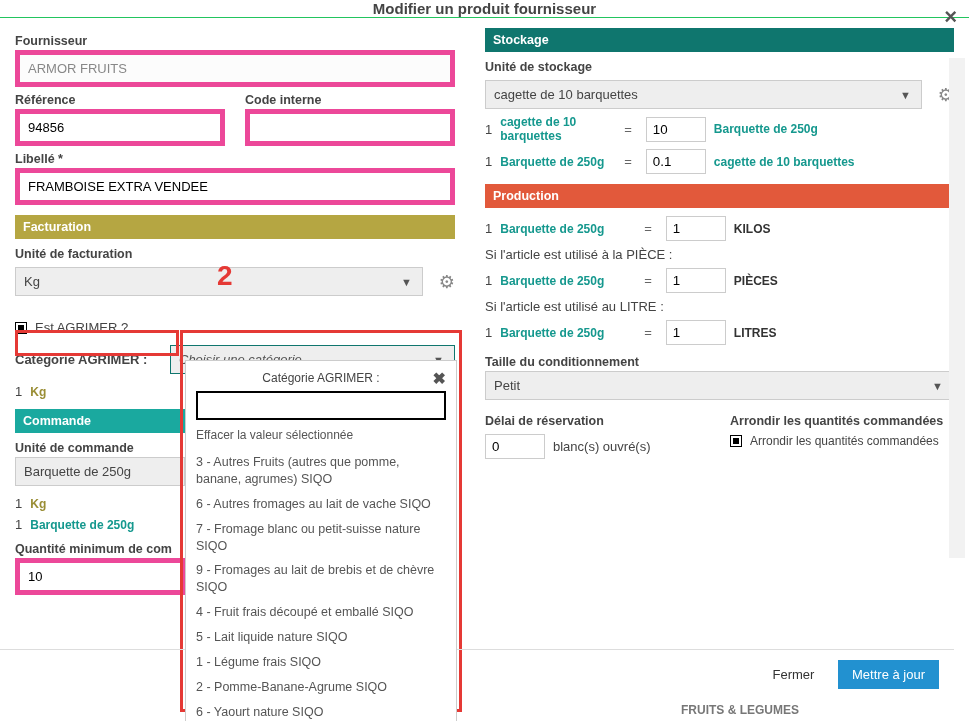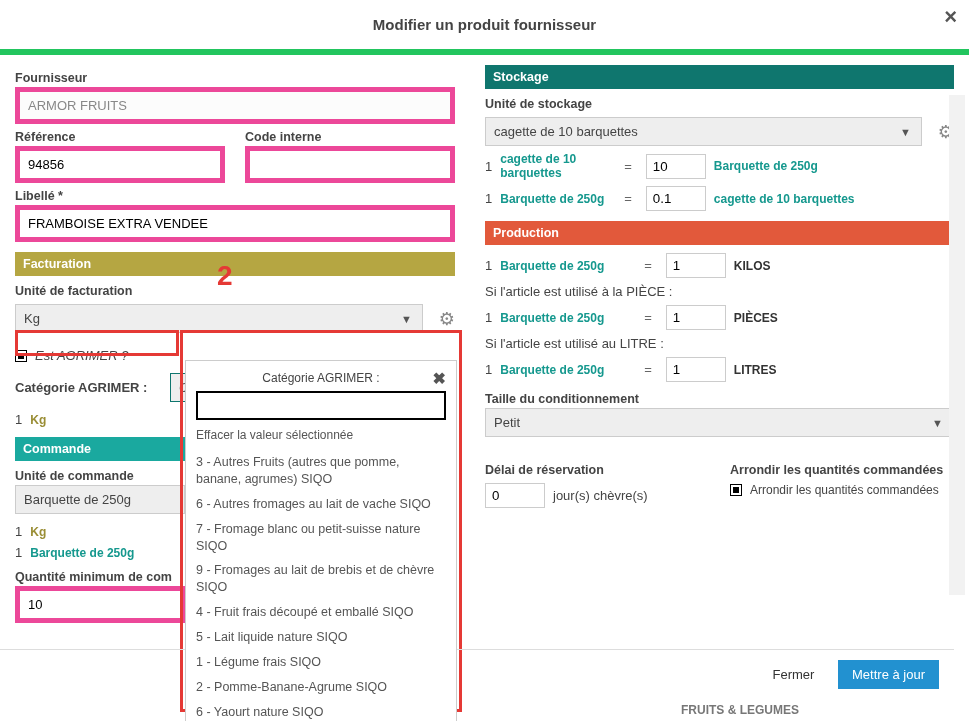--- a/index.html
+++ b/index.html
@@ -1,18 +1,18 @@
 <!DOCTYPE html>
 <html><head>
 <meta charset="utf-8">
 <style>
 * { box-sizing: border-box; font-family: Arial, Helvetica, sans-serif; }
 body { margin: 0; background: #fff; font-size: 13px; color: #444; }
 .modal { width: 969px; height: 721px; position: relative; background: #fff; }
-.modal-header { display: flex; align-items: center; justify-content: center; padding: 16px 10px; border-bottom: 6px solid #22c55e; position: relative; text-align: right; }
+.modal-header { display: flex; align-items: center; justify-content: center; padding: 0 10px; border-bottom: 1px solid #22c55e; position: relative; text-align: right; }
 .modal-header h3 { margin: 0; font-size: 15px; font-weight: bold; }
 .close-x { position: absolute; right: 12px; top: 4px; font-size: 22px; font-weight: bold; cursor: pointer; color: #555; }
 .body { display: flex; padding: 10px 15px 0 15px; gap: 30px; height: 600px; position: relative; justify-content: center; }
 .col { flex: 1; }
 .label { font-weight: bold; margin: 6px 0 2px 0; display: block; font-size: 12.5px; }
 .input { width: 100%; padding: 6px 8px; border: 5px solid #ec4899; background: #fff; font-size: 13px; }
 .select { width: 100%; padding: 6px 8px; border: 1px solid #ccc; background: #eee; font-size: 13px; position: relative; }
 .select .caret { position: absolute; right: 10px; top: 8px; font-size: 11px; color: #555; }
 .row { display: flex; gap: 20px; }
 .row > div { flex: 1; }
@@ -83,21 +83,21 @@
 
       <span class="label">Unité de facturation</span>
       <div class="flex-line">
         <div class="select" style="flex:1;">
           <span>Kg</span>
           <span class="caret">▼</span>
         </div>
         <span class="gear">⚙</span>
       </div>
 
-      <div class="flex-line" style="margin-top:15px;font-style:italic;">
+      <div class="flex-line" style="margin-top:24px;">
         <span class="checkbox checked"></span>
         <span>Est AGRIMER ?</span>
       </div>
 
       <div class="cat-line">
         <span class="cat-lbl">Catégorie AGRIMER :</span>
         <div class="cat-select">
           <span>Choisir une catégorie</span>
           <span class="caret">▼</span>
         </div>
@@ -181,26 +181,26 @@
         <input class="qty" value="1" style="">
         <span class="unit-txt">LITRES</span>
       </div>
 
       <span class="label" style="margin-top:10px;">Taille du conditionnement</span>
       <div class="select">
         <span>Petit</span>
         <span class="caret">▼</span>
       </div>
 
-      <div class="row" style="margin-top:20px;gap:21px;">
+      <div class="row" style="margin-top:8px;gap:21px;">
         <div>
           <span class="label">Délai de réservation</span>
           <div class="flex-line">
             <input class="qty" value="0" style="">
-            <span>jour(s) chèvre(s)</span>
+            <span>blanc(s) ouvré(s)</span>
           </div>
         </div>
         <div>
           <span class="label">Arrondir les quantités commandées</span>
           <div class="flex-line">
             <span class="checkbox checked"></span>
             <span style="font-size:12px;">Arrondir les quantités commandées</span>
           </div>
         </div>
       </div>

